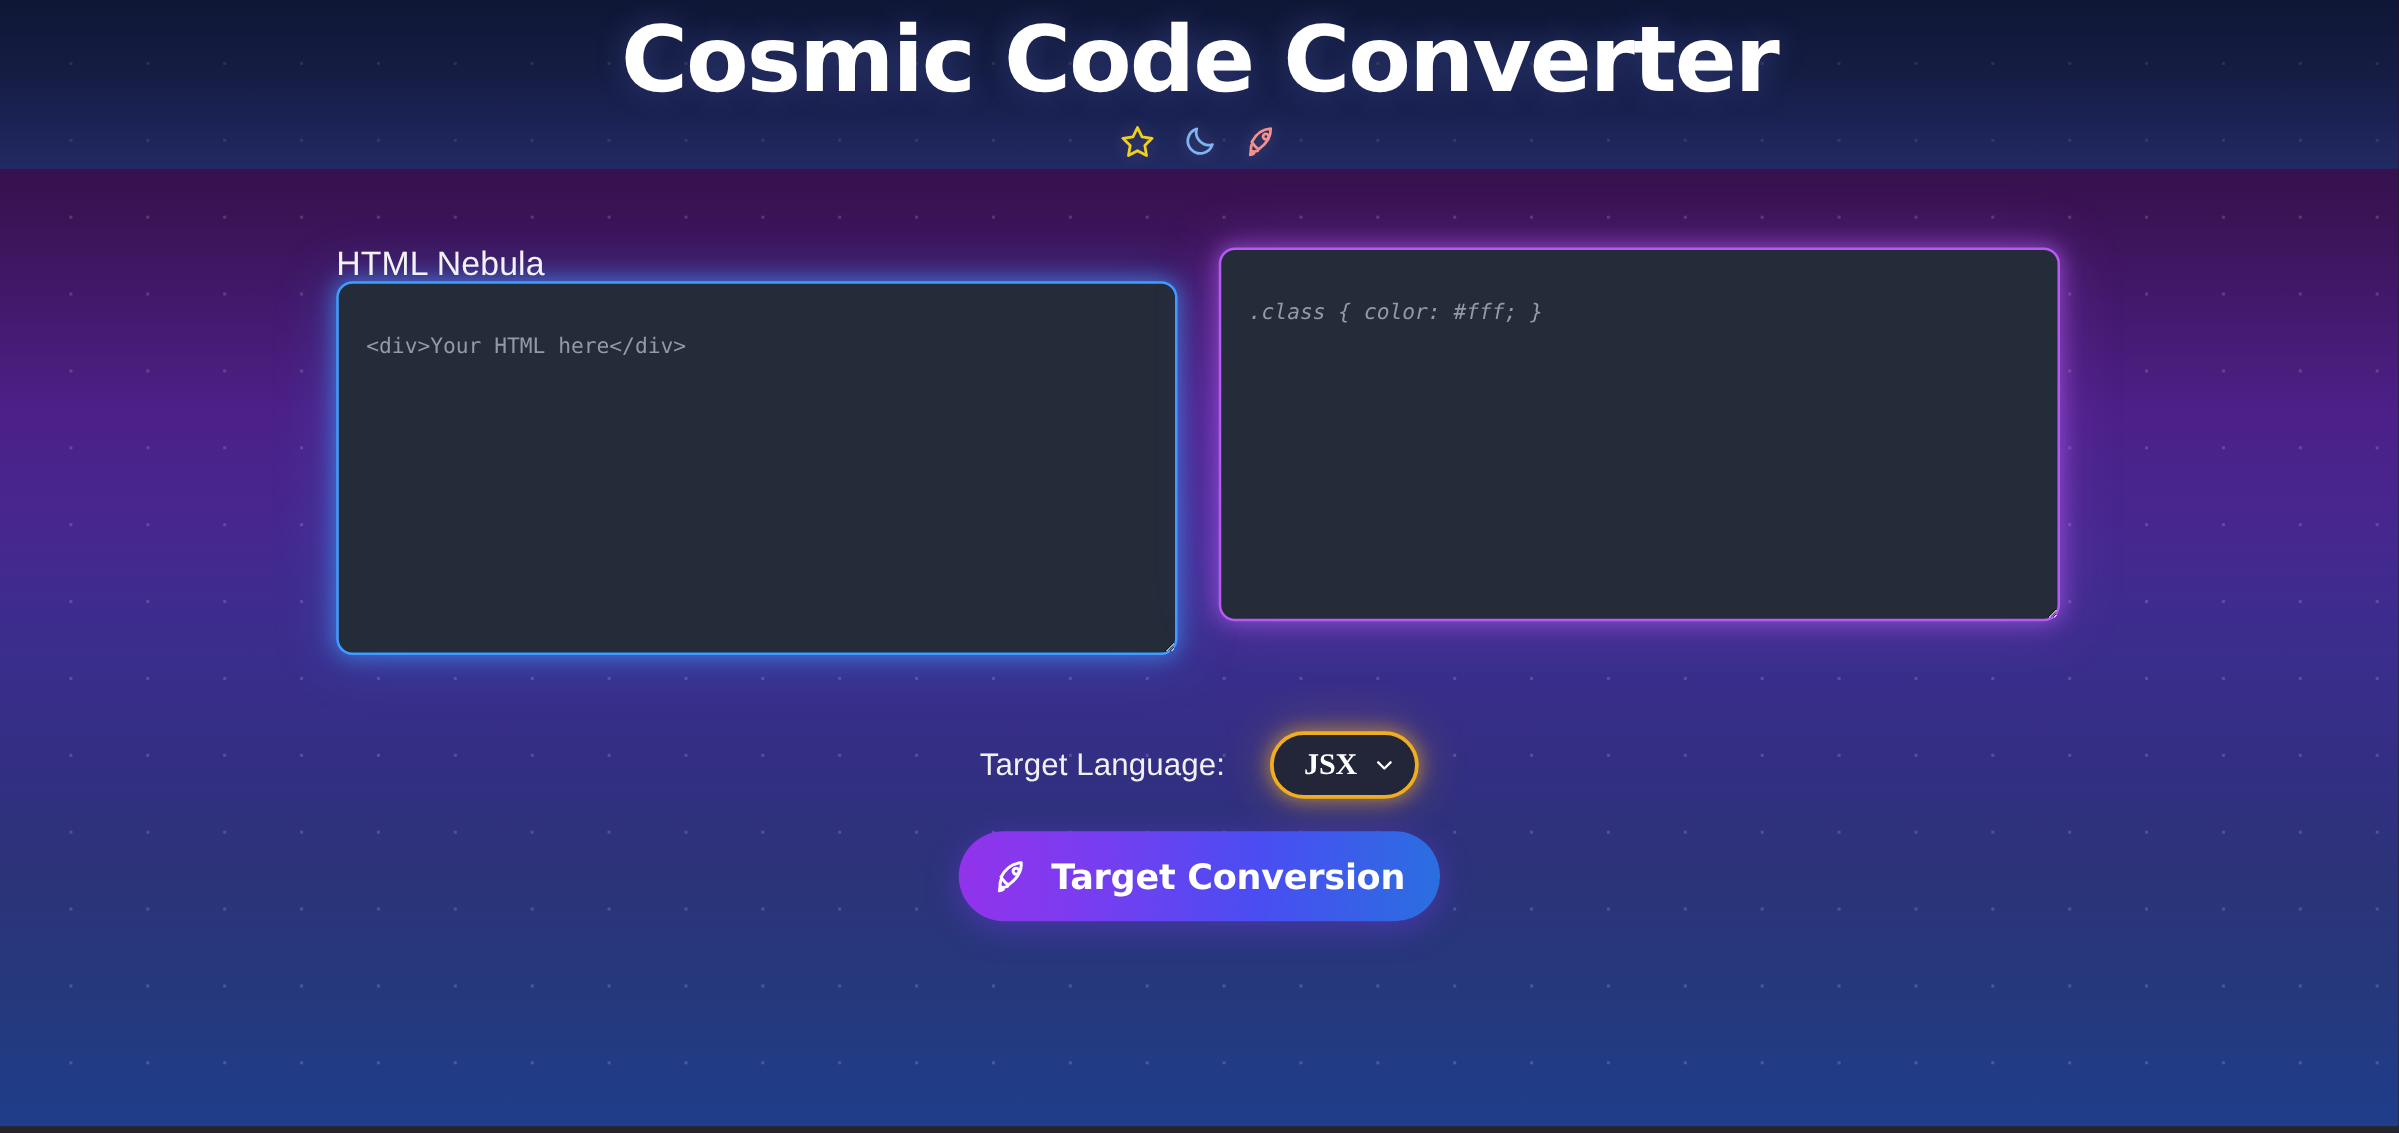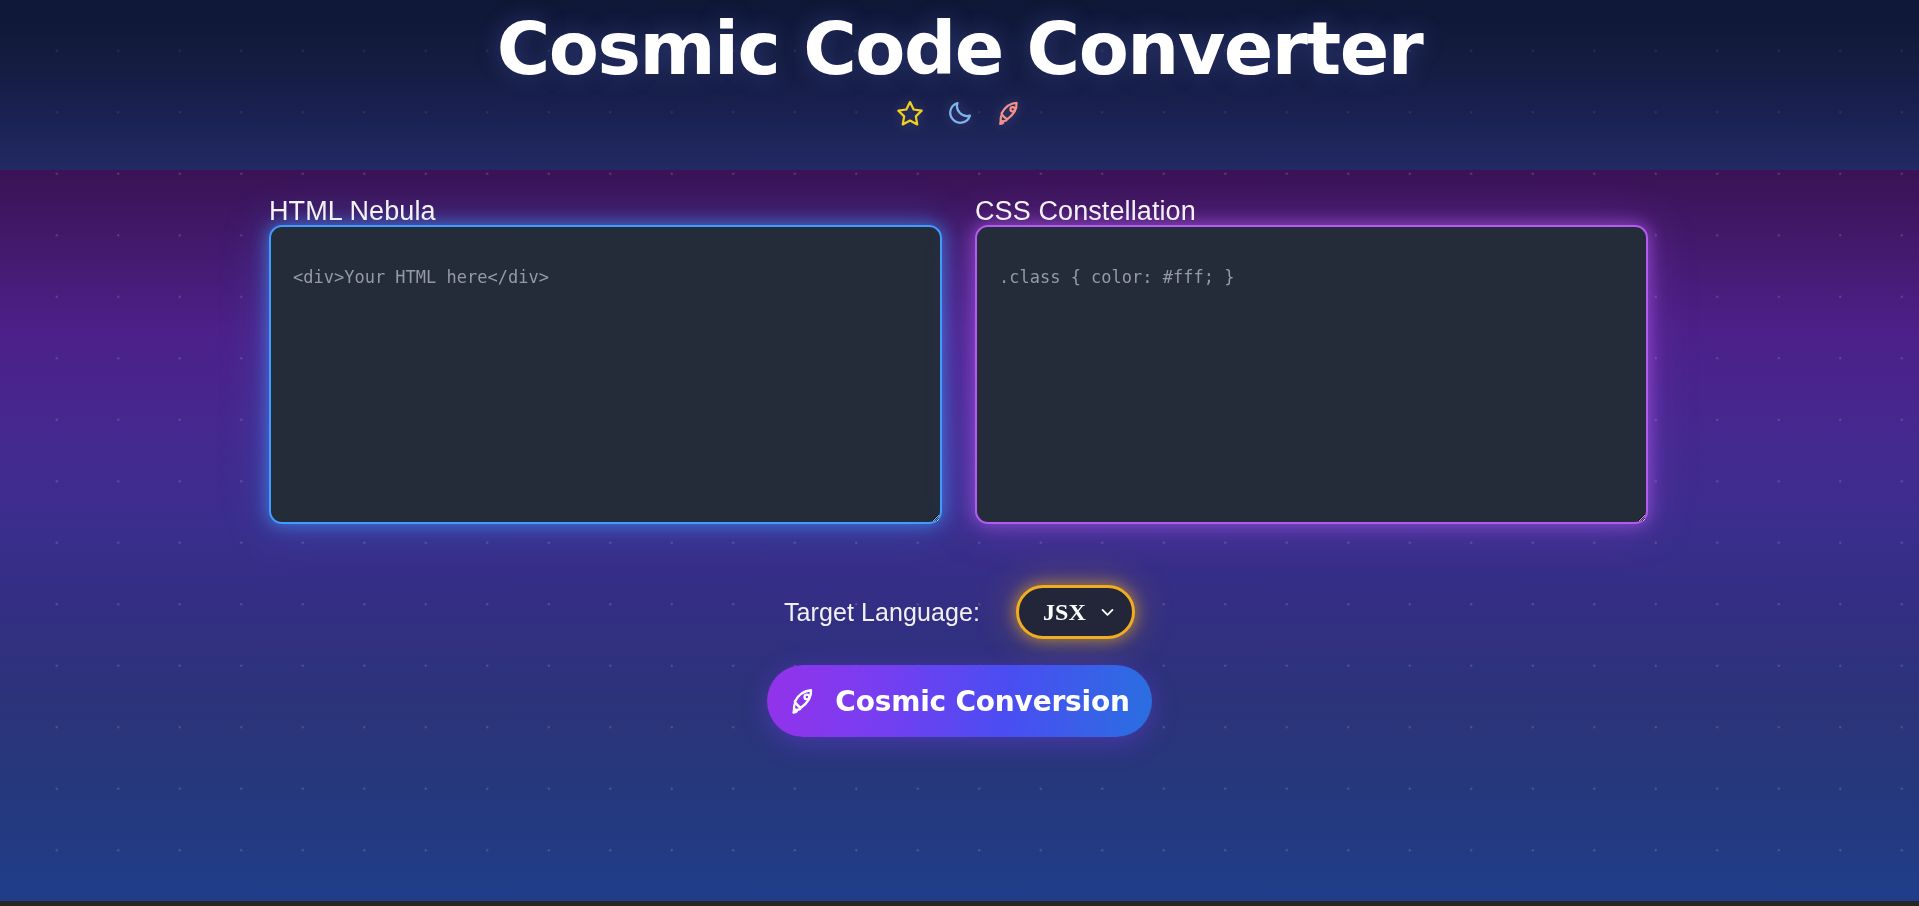--- a/index.html
+++ b/index.html
@@ -51,21 +51,21 @@
     left: 0; right: 0; bottom: 0;
     height: 5px;
     background: #272526;
   }
 
   
   #header {
     position: absolute;
     top: 0; left: 0;
     width: 1919px;
-    height: 170px;
+    height: 135px;
     background: linear-gradient(180deg, #0f1736 0%, #141c41 38%, #1b2254 72%, #222a64 100%);
     overflow: hidden;
     padding-left: 19px;
   }
   #header-stars {
     position: absolute;
     inset: 0;
     background-image:
       radial-gradient(circle, rgba(255,255,255,0.09) 1.2px, rgba(255,255,255,0) 1.6px);
     background-size: 61.5px 61.5px;
@@ -144,20 +144,21 @@
 
   #html-code {
     border: 2px solid #3f9dff;
     box-shadow: 0 0 16px 2px rgba(63,157,255,0.55),
                 0 0 44px 6px rgba(63,157,255,0.22);
   }
   #css-code {
     border: 2px solid #b45cf2;
     box-shadow: 0 0 16px 2px rgba(180,92,242,0.55),
                 0 0 44px 6px rgba(180,92,242,0.22);
+    font-style: italic;
   }
 
   
   #target-row {
     position: absolute;
     top: 585px;
     left: 0;
     width: 1919px;
     display: flex;
     justify-content: center;
@@ -261,21 +262,20 @@
   </div>
 
   <div id="panels">
 
     <div class="panel">
       <div class="panel-label">HTML Nebula</div>
       <textarea class="code-area" id="html-code" spellcheck="false" placeholder="&lt;div&gt;Your HTML here&lt;/div&gt;" style=""></textarea>
     </div>
 
     <div class="panel">
-      <div class="panel-label">CSS Constellation</div>
       <textarea class="code-area" id="css-code" spellcheck="false" placeholder=".class { color: #fff; }" style=""></textarea>
     </div>
 
   </div>
 
   <div id="target-row">
     <span id="target-label">Target Language:</span>
 
     <span id="select-wrap">
       <select id="lang-select">
@@ -288,19 +288,19 @@
   </div>
 
   <div id="launch-row">
     <button id="launch-button">
       <svg id="launch-rocket" viewBox="0 0 24 24" fill="none" stroke="#ffffff" stroke-width="1.9" stroke-linecap="round" stroke-linejoin="round">
         <path d="M4.6 14.3c-.6 1.4-.7 3.2-.6 4.8 1.6.1 3.4 0 4.8-.6"></path>
         <path d="M9.5 17.4c-1-.5-2-1.3-2.7-2.1-.8-.8-1.6-1.8-2.1-2.8 2.9-5.6 7-8.7 12.9-9.1.4 5.9-2.6 10.1-8.1 14z"></path>
         <circle cx="14.3" cy="8.8" r="1.9"></circle>
         <path d="M6.2 20.3c-.6.6-1.7.9-2.6 1 .1-.9.4-2 1-2.6"></path>
       </svg>
-      <span>Cosmic Conversion</span>
+      <span>Target Conversion</span>
     </button>
   </div>
 
   <div id="bottom-edge"></div>
 
 </div>
 
 </body></html>

